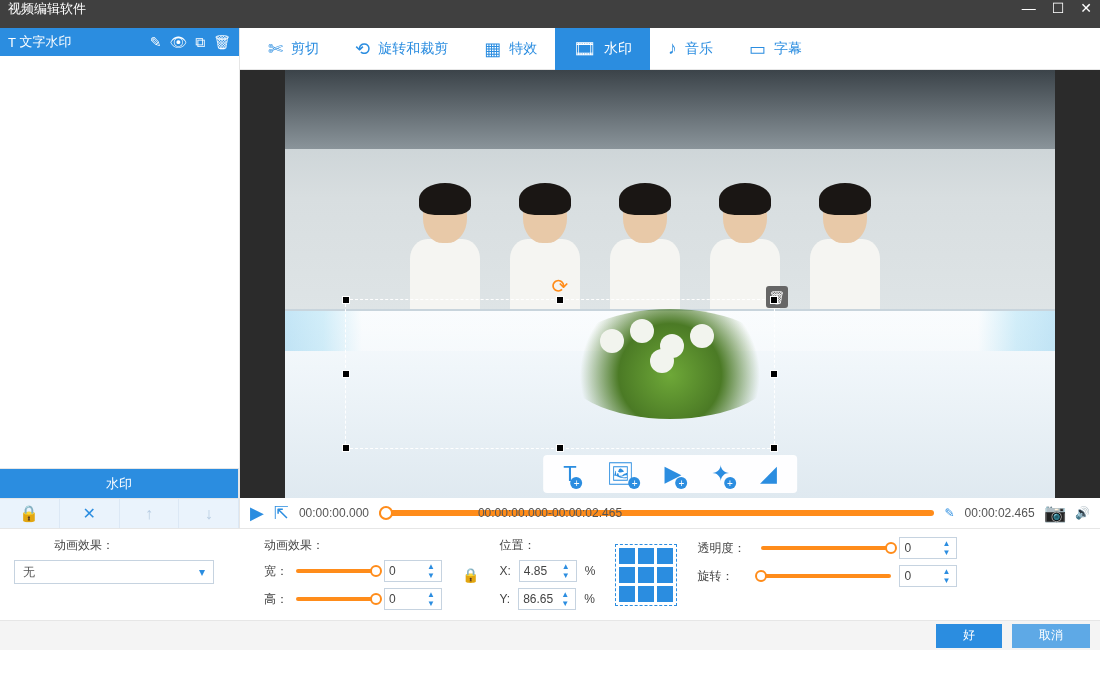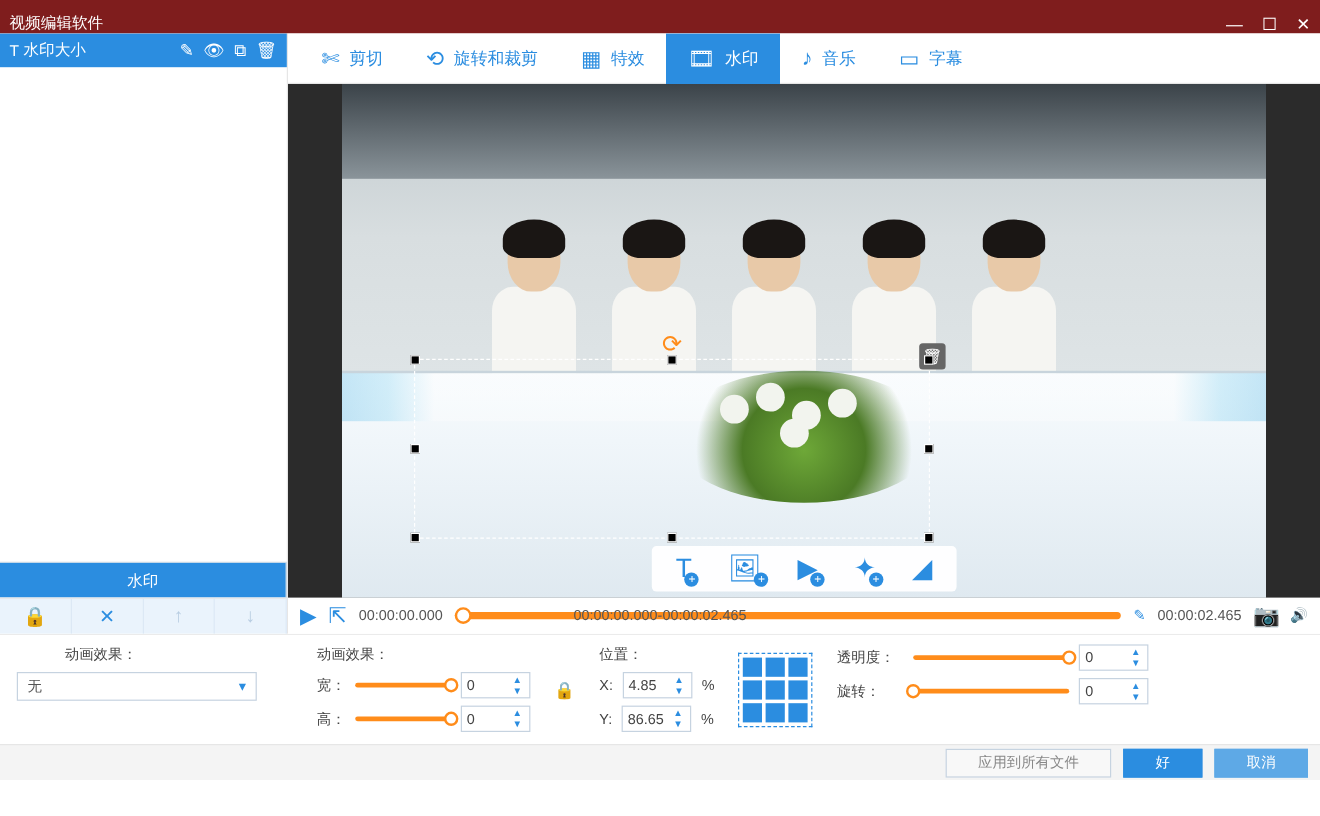--- a/index.html
+++ b/index.html
@@ -1,18 +1,18 @@
 <!DOCTYPE html>
 <html><head>
 <meta charset="utf-8">
 <style>
 * { box-sizing: border-box; margin: 0; padding: 0; font-family: "Microsoft YaHei", sans-serif; }
 body { width: 1100px; height: 680px; overflow: hidden; background: #fff; }
 
-.titlebar { height: 28px; background: #7f1d1d; color: #fff; display: flex; align-items: flex-end; padding: 0 8px; font-size: 13px; }
+.titlebar { height: 28px; background: #404040; color: #fff; display: flex; align-items: flex-start; padding: 0 8px; font-size: 13px; }
 .titlebar .title { flex: 1; }
 .titlebar .winbtns { display: flex; gap: 16px; font-size: 14px; }
 .titlebar .winbtn { cursor: pointer; }
 
 .main-area { display: flex; height: 500px; }
 
 .sidebar { width: 240px; background: #fff; border-right: 1px solid #e6e6e6; display: flex; flex-direction: column; }
 .side-header { height: 28px; background: #2b8de0; color: #fff; display: flex; align-items: center; padding: 0 8px; font-size: 13px; }
 .side-header .icons { margin-left: auto; display: flex; gap: 8px; font-size: 14px; }
 .side-body { flex: 1; }
@@ -89,21 +89,21 @@
     <span class="winbtn">—</span>
     <span class="winbtn">☐</span>
     <span class="winbtn">✕</span>
   </div>
 </div>
 
 <div class="main-area">
   <div class="sidebar">
     <div class="side-header">
       <span>T</span>&nbsp;
-      <span>水印大小</span>
+      <span>文字水印</span>
       <div class="icons">
         <span>✎</span>
         <span>👁</span>
         <span>⧉</span>
         <span>🗑</span>
       </div>
     </div>
     <div class="side-body"></div>
     <div class="side-tabs">
       <div class="side-tab active">水印</div>
@@ -335,16 +335,15 @@
           <div class="spin">
             <span>▲</span>
             <span>▼</span>
           </div>
         </div>
     </div>
   </div>
 </div>
 
 <div class="footer">
-  <div class="btn">应用到所有文件</div>
   <div class="btn primary">好</div>
   <div class="btn secondary">取消</div>
 </div>
 
 </body></html>

